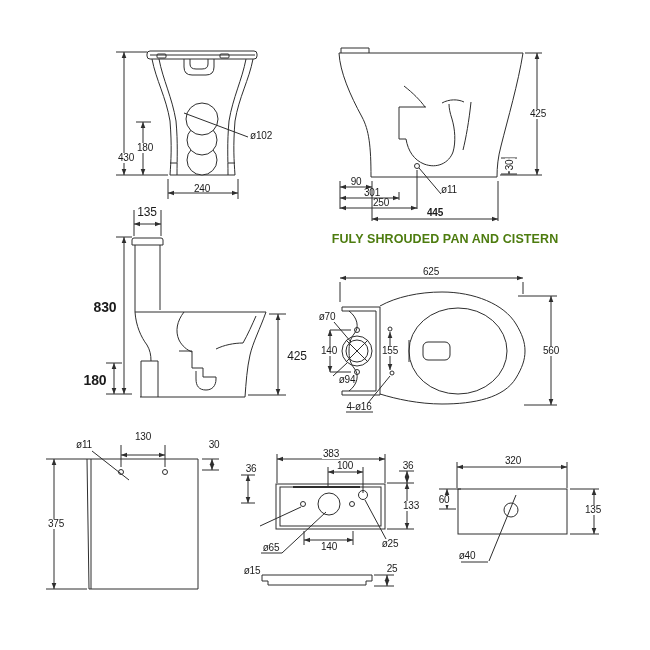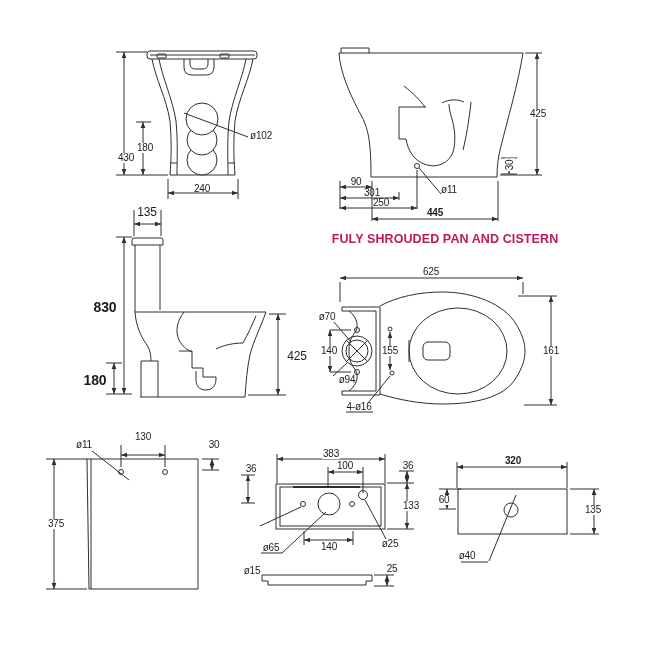--- a/index.html
+++ b/index.html
@@ -5,21 +5,21 @@
   html,body{margin:0;padding:0;}
   body{width:650px;height:650px;background:#ffffff;position:relative;
        font-family:"Liberation Sans", sans-serif;overflow:hidden;}
   svg.draw{position:absolute;left:0;top:0;z-index:1;}
   .lbl{position:absolute;z-index:2;transform:translate(-50%,-50%);
        font-size:10px;color:#1b1b1b;white-space:nowrap;letter-spacing:-0.2px;line-height:1;}
   .bg{background:#ffffff;padding:0 1px;}
   .big{font-size:14px;font-weight:bold;}
   .mid{font-size:12px;}
   .rot{transform:translate(-50%,-50%) rotate(-90deg);}
-  .title{font-size:12.5px;font-weight:bold;color:#be185d;letter-spacing:0.1px;}
+  .title{font-size:12.5px;font-weight:bold;color:#4d7c0f;letter-spacing:0.1px;}
 </style>
 </head>
 <body>
 
 <svg class="draw" width="650" height="650" viewBox="0 0 650 650" stroke="#2e2e2e" stroke-width="1" fill="none">
   <defs>
     <marker id="arr" viewBox="0 0 10 10" refX="9" refY="5" markerWidth="7" markerHeight="7" orient="auto-start-reverse">
       <path d="M0,1.5 L9,5 L0,8.5 z" fill="#2e2e2e" stroke="none"></path>
     </marker>
   </defs>
@@ -173,34 +173,34 @@
 <span class="lbl big" style="left:105px;top:307px;">830</span>
 <span class="lbl big" style="left:95px;top:380px;">180</span>
 <span class="lbl mid" style="left:297px;top:356px;">425</span>
 
 <span class="lbl" style="left:431px;top:272px;">625</span>
 <span class="lbl" style="left:327px;top:317px;">ø70</span>
 <span class="lbl bg" style="left:329px;top:351px;">140</span>
 <span class="lbl" style="left:324px;top:380px;margin-left:23px;">ø94</span>
 <span class="lbl bg" style="left:390px;top:351px;">155</span>
 <span class="lbl" style="left:359px;top:407px;">4-ø16</span>
-<span class="lbl bg" style="left:551px;top:351px;">161</span>
+<span class="lbl bg" style="left:551px;top:351px;">560</span>
 
 <span class="lbl" style="left:84px;top:445px;">ø11</span>
 <span class="lbl" style="left:143px;top:437px;">130</span>
 <span class="lbl" style="left:214px;top:445px;">30</span>
 <span class="lbl bg" style="left:56px;top:524px;">375</span>
 
 <span class="lbl bg" style="left:331px;top:454px;">383</span>
 <span class="lbl" style="left:345px;top:466px;">100</span>
 <span class="lbl" style="left:251px;top:469px;">36</span>
 <span class="lbl" style="left:408px;top:466px;">36</span>
 <span class="lbl bg" style="left:411px;top:506px;">133</span>
 <span class="lbl" style="left:252px;top:531px;margin-top:40px;">ø15</span>
 <span class="lbl" style="left:271px;top:548px;">ø65</span>
 <span class="lbl bg" style="left:329px;top:547px;">140</span>
 <span class="lbl" style="left:390px;top:544px;">ø25</span>
 <span class="lbl" style="left:392px;top:563px;margin-top:6px;">25</span>
 
-<span class="lbl bg" style="left:513px;top:461px;font-weight:bold;">320</span>
+<span class="lbl bg" style="left:513px;top:461px;">320</span>
 <span class="lbl bg" style="left:444px;top:500px;">60</span>
 <span class="lbl bg" style="left:593px;top:510px;">135</span>
 <span class="lbl" style="left:467px;top:556px;">ø40</span>
 
 </body></html>

